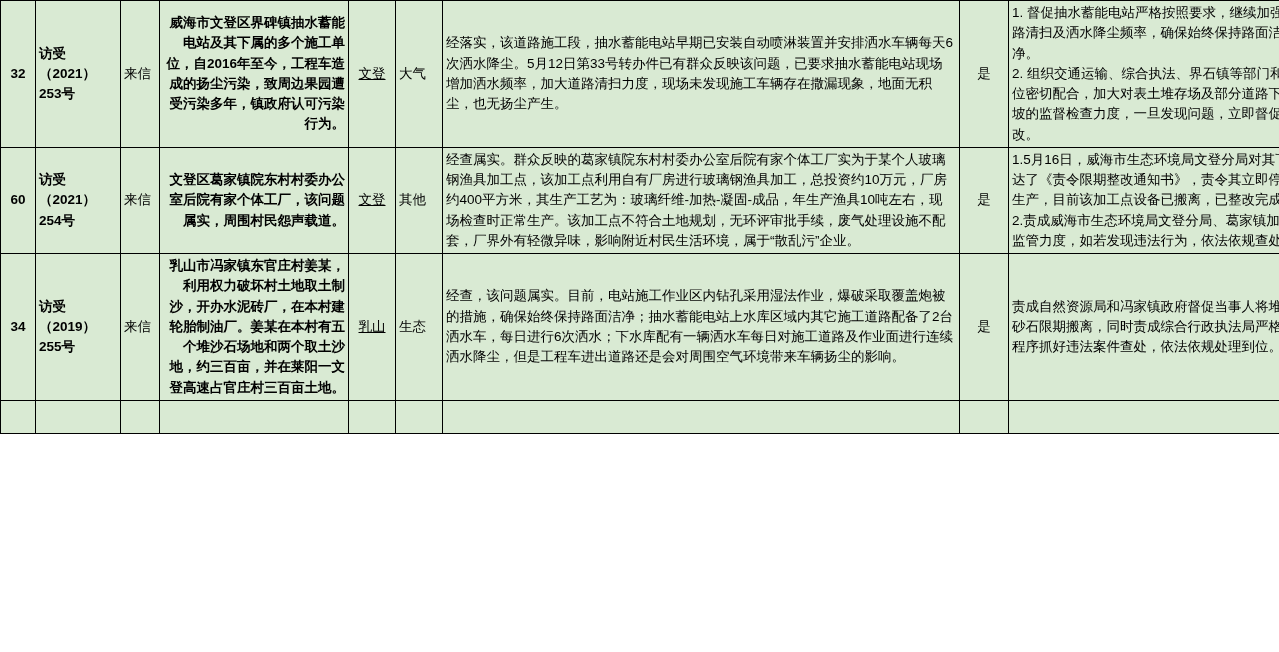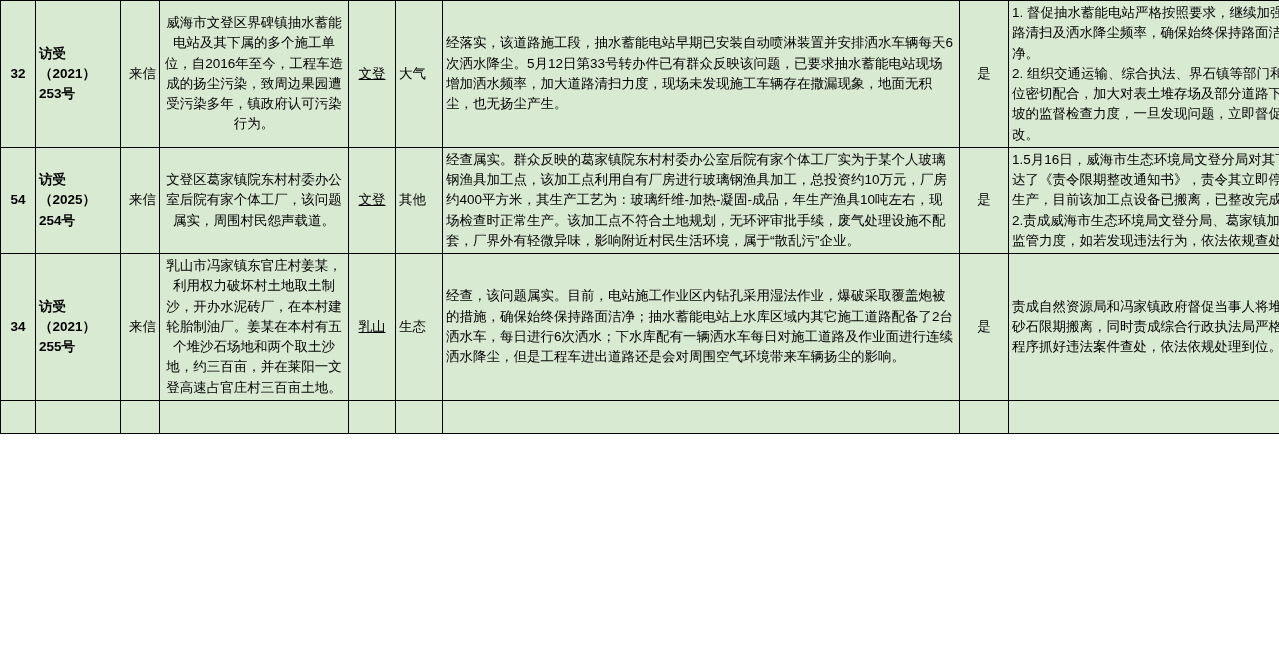--- a/index.html
+++ b/index.html
@@ -28,22 +28,22 @@
     vertical-align: middle;
     font-size: 13.5px;
     line-height: 1.5;
     color: #000000;
     padding: 2px 3px;
     word-wrap: break-word;
     overflow-wrap: break-word;
   }
   td.c-idx      { width: 28px;  text-align: center; font-weight: bold; }
   td.c-num      { width: 78px;  text-align: left; font-weight: bold; }
-  td.c-source   { width: 32px;  text-align: right; }
-  td.c-desc     { width: 182px; text-align: center; }
+  td.c-source   { width: 32px;  text-align: left; }
+  td.c-desc     { width: 182px; text-align: right; font-weight: bold; }
   td.c-area     { width: 40px;  text-align: center; text-decoration: underline; }
   td.c-type     { width: 40px;  text-align: left; }
   td.c-result   { width: 510px; text-align: left; padding: 4px 6px; margin-left: 44px; }
   td.c-flag     { width: 42px;  text-align: center; }
   td.c-measure  { width: 290px; text-align: left; padding: 4px 6px; }
   td.spacer     { height: 28px; }
   .txt { display: block; white-space: pre-wrap; }
 </style>
 </head>
 <body>
@@ -62,39 +62,39 @@
             <span class="txt">经落实，该道路施工段，抽水蓄能电站早期已安装自动喷淋装置并安排洒水车辆每天6次洒水降尘。5月12日第33号转办件已有群众反映该问题，已要求抽水蓄能电站现场增加洒水频率，加大道路清扫力度，现场未发现施工车辆存在撒漏现象，地面无积尘，也无扬尘产生。</span>
           </td>
         <td class="c-flag">是</td>
         <td class="c-measure">
             <span class="txt">1. 督促抽水蓄能电站严格按照要求，继续加强道路清扫及洒水降尘频率，确保始终保持路面洁净。
 2. 组织交通运输、综合执法、界石镇等部门和单位密切配合，加大对表土堆存场及部分道路下边坡的监督检查力度，一旦发现问题，立即督促整改。</span>
           </td>
 
       </tr>
       <tr>
-        <td class="c-idx">54</td>
-        <td class="c-num">访受（2025）254号</td>
+        <td class="c-idx">60</td>
+        <td class="c-num">访受（2021）254号</td>
         <td class="c-source">来信</td>
         <td class="c-desc">文登区葛家镇院东村村委办公室后院有家个体工厂，该问题属实，周围村民怨声载道。</td>
         <td class="c-area">文登</td>
         <td class="c-type">其他</td>
         <td class="c-result">
             <span class="txt">经查属实。群众反映的葛家镇院东村村委办公室后院有家个体工厂实为于某个人玻璃钢渔具加工点，该加工点利用自有厂房进行玻璃钢渔具加工，总投资约10万元，厂房约400平方米，其生产工艺为：玻璃纤维-加热-凝固-成品，年生产渔具10吨左右，现场检查时正常生产。该加工点不符合土地规划，无环评审批手续，废气处理设施不配套，厂界外有轻微异味，影响附近村民生活环境，属于“散乱污”企业。</span>
           </td>
         <td class="c-flag">是</td>
         <td class="c-measure">
             <span class="txt">1.5月16日，威海市生态环境局文登分局对其下达了《责令限期整改通知书》，责令其立即停止生产，目前该加工点设备已搬离，已整改完成。
 2.责成威海市生态环境局文登分局、葛家镇加大监管力度，如若发现违法行为，依法依规查处。</span>
           </td>
 
       </tr>
       <tr>
         <td class="c-idx">34</td>
-        <td class="c-num">访受（2021）255号</td>
+        <td class="c-num">访受（2019）255号</td>
         <td class="c-source">来信</td>
         <td class="c-desc">乳山市冯家镇东官庄村姜某，利用权力破坏村土地取土制沙，开办水泥砖厂，在本村建轮胎制油厂。姜某在本村有五个堆沙石场地和两个取土沙地，约三百亩，并在莱阳一文登高速占官庄村三百亩土地。</td>
         <td class="c-area">乳山</td>
         <td class="c-type">生态</td>
         <td class="c-result">
             <span class="txt">经查，该问题属实。目前，电站施工作业区内钻孔采用湿法作业，爆破采取覆盖炮被的措施，确保始终保持路面洁净；抽水蓄能电站上水库区域内其它施工道路配备了2台洒水车，每日进行6次洒水；下水库配有一辆洒水车每日对施工道路及作业面进行连续洒水降尘，但是工程车进出道路还是会对周围空气环境带来车辆扬尘的影响。</span>
           </td>
         <td class="c-flag">是</td>
         <td class="c-measure">
             <span class="txt">责成自然资源局和冯家镇政府督促当事人将堆放砂石限期搬离，同时责成综合行政执法局严格按程序抓好违法案件查处，依法依规处理到位。</span>

